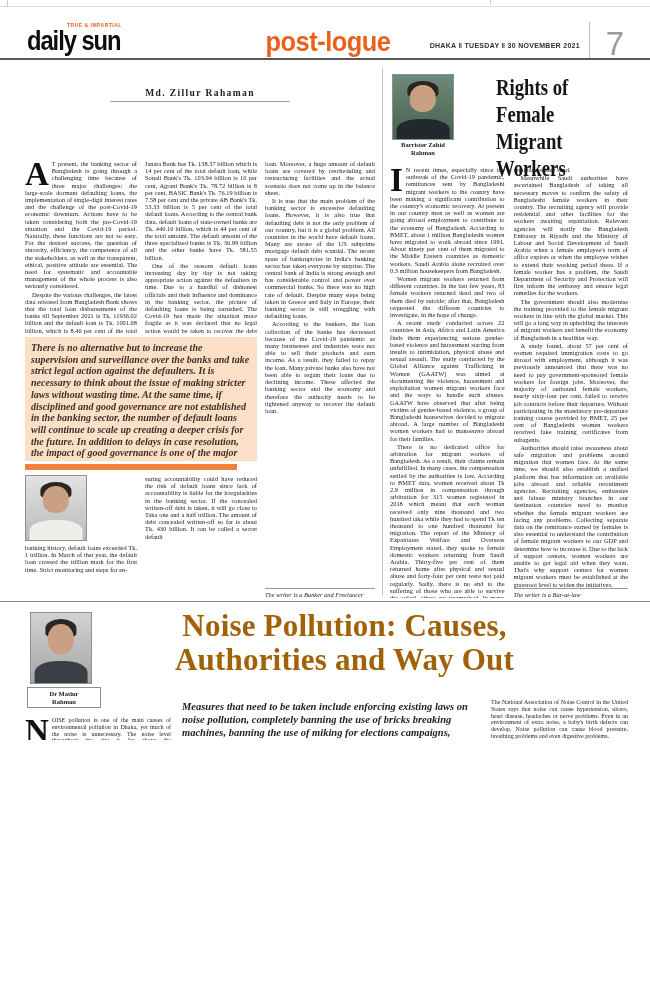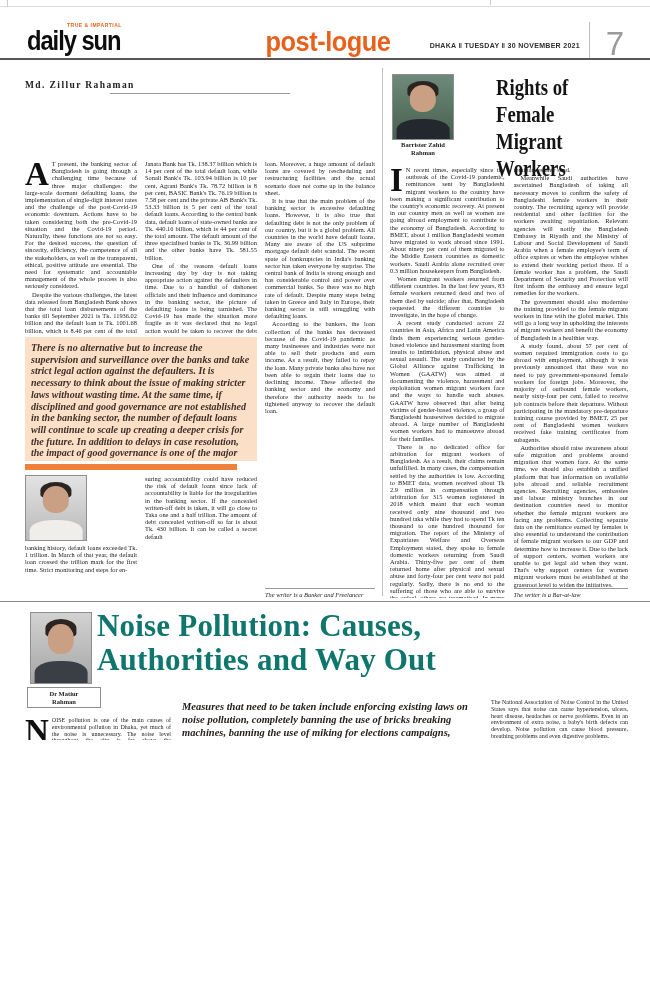--- a/index.html
+++ b/index.html
@@ -47,21 +47,21 @@
   .portrait-zillur .ph-torso { background:#efeeea; }
   .portrait-zahid { background:linear-gradient(180deg,#6f8a7a,#47604f); }
   .portrait-zahid .ph-torso { background:#23282e; }
   .portrait-matiur { background:linear-gradient(180deg,#d2d2d2,#a6a6a6); }
   .portrait-matiur .ph-torso { background:#3a3f45; }
 
   
   .article-loan { position:absolute; left:25px; top:66px; width:350px; height:532px; }
   .loan-title { margin:0; text-align:center; font:700 26px/29px "Liberation Serif", serif;
                 letter-spacing:-.3px; color:#141414; }
-  .loan-byline { margin-top:14px; font-variant:small-caps;
+  .loan-byline { margin-top:22px; text-align:center; font-variant:small-caps;
                  font:700 9.5px "Liberation Serif", serif; letter-spacing:1.4px; color:#222; }
   .byline-rule { width:180px; height:1px; background:#9a9a9a; margin:3px auto 0; }
   .loan-body { position:absolute; left:0; right:0; top:94px; bottom:0; display:flex; gap:8px; }
   .loan-left { width:232px; display:flex; flex-direction:column; }
   .loan-top-row { height:174px; display:flex; gap:8px; }
   .loan-top-row .col { width:112px; }
   .loan-quote { margin-top:3px; background:#fbdfc6; padding:5px 6px 3px; height:116px; overflow:hidden;
                 font:700 italic 10px/11.7px "Liberation Serif", serif; color:#3f2f28; text-align:left; }
   .loan-quote-bar { width:212px; height:6px; background:#ef813d; margin-top:3px; }
   .loan-bottom-row { flex:1; display:flex; gap:8px; margin-top:5px; }
@@ -84,22 +84,22 @@
                    transform:scaleX(.78); transform-origin:left top; }
   .migrant-body { position:absolute; left:0; right:0; top:100px; bottom:0; display:flex; gap:9px; }
   .migrant-body .col { flex:1; }
 
   
   .article-noise { position:absolute; left:25px; top:607px; width:603px; height:327px; }
   .noise-head { position:relative; height:92px; }
   .portrait-matiur { position:absolute; left:5px; top:5px; width:60px; height:70px; }
   .noise-caption-box { position:absolute; left:2px; top:80px; width:72px; border:1px solid #8d8d8d;
                        padding:2px 0; background:#fff; z-index:2; }
-  .noise-title { position:absolute; left:72px; right:36px; top:2px; margin:0; text-align:left;
-                 font:700 31px/34px "Liberation Serif", serif; letter-spacing:.2px; color:#0f766e; }
+  .noise-title { position:absolute; left:72px; right:36px; top:2px; margin:0; text-align:center;
+                 font:700 31px/34px "Liberation Serif", serif; letter-spacing:.2px; color:#a16207; }
   .noise-body { position:absolute; left:0; right:0; top:92px; bottom:0; display:flex; gap:8px; }
   .noise-body .body-text { font-size:6px; line-height:6.8px; }
   .n-col1 { width:146px; padding-top:18px; }
   .n-mid { width:304px; display:flex; flex-direction:column; }
   .noise-quote { padding:2px 3px; height:116px; overflow:hidden;
                  font:700 italic 10.5px/12.8px "Liberation Serif", serif; color:#26211e; text-align:left; }
   .noise-quote-bar { width:108px; height:6px; background:#b3c3cd; margin:4px auto 0; }
   .n-mid-cols { flex:1; display:flex; gap:8px; margin-top:5px; }
   .n-mid-cols .col { flex:1; }
   .n-col4 { flex:1; }

